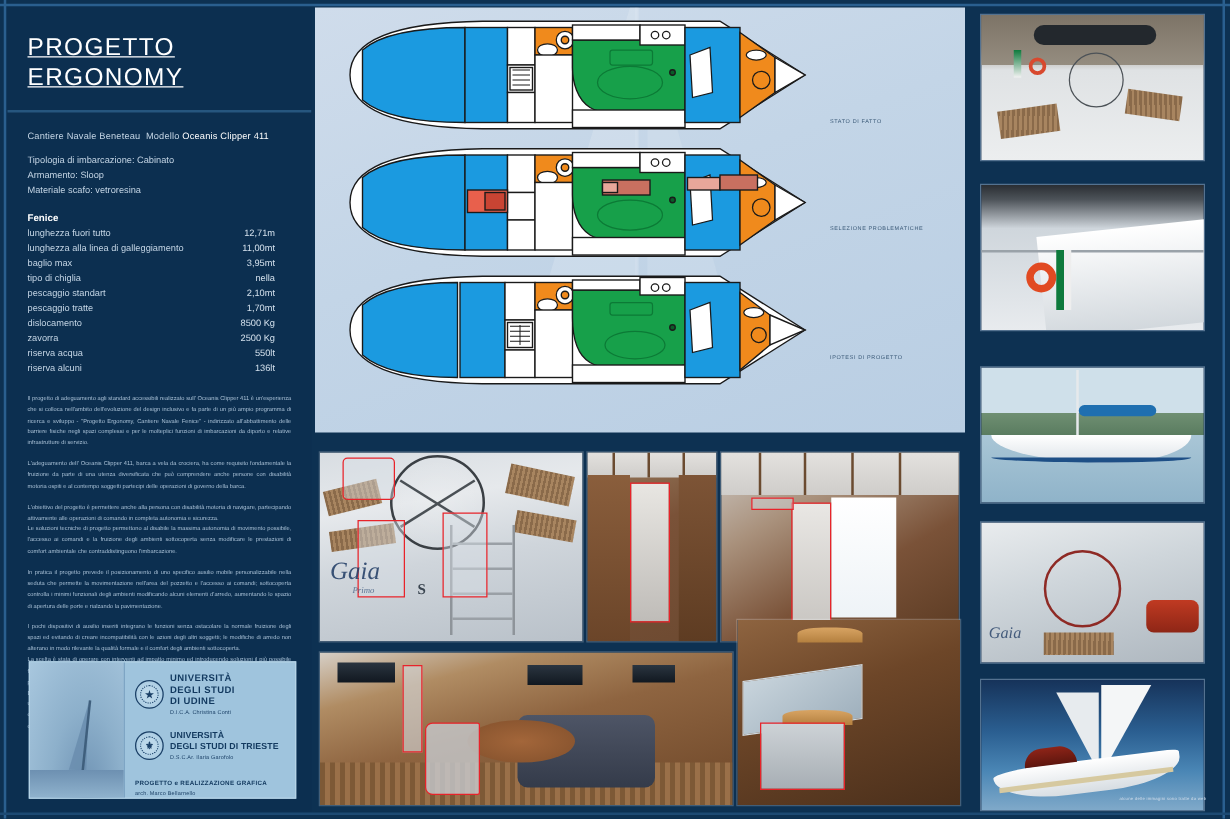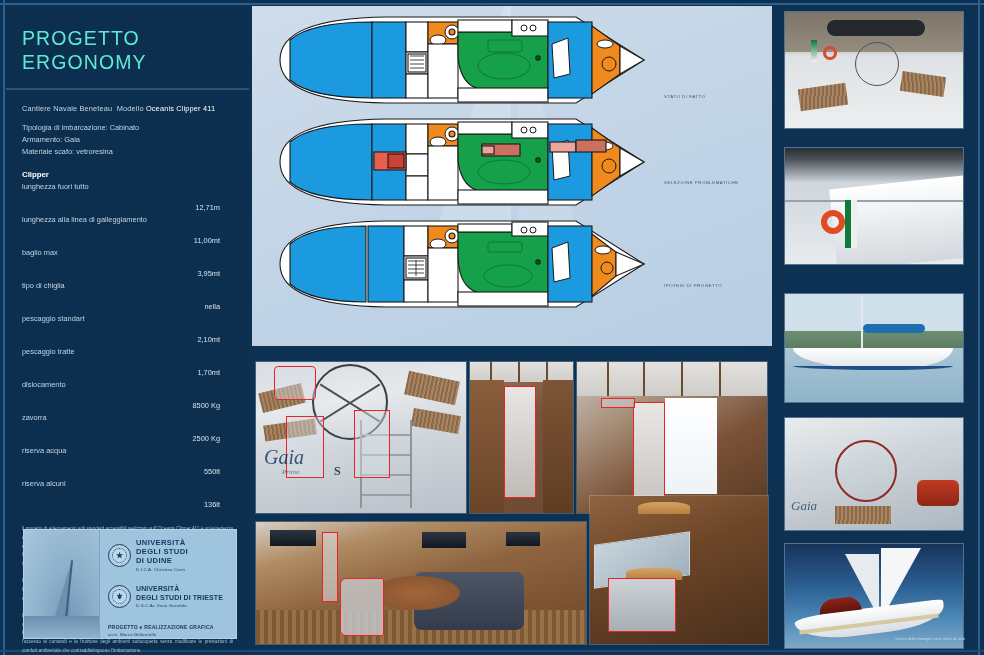--- a/index.html
+++ b/index.html
@@ -27,38 +27,38 @@
     width: 243px; height: 643px;
     background: #0c2f50;
   }
   .title-block {
     padding: 20px 0 0 16px;
     height: 84px;
     border-bottom: 2px solid #26567f;
   }
   .title-main {
     font-size: 19.5px; letter-spacing: 1.1px;
-    color: #5eead4; font-weight: 400; line-height: 1.25;
+    color: #ffffff; font-weight: 400; line-height: 1.25; text-decoration: underline;
   }
   .title-sub {
     font-size: 18px; letter-spacing: .2px;
     color: #e6eef6; font-weight: 400; margin-top: 4px;
   }
   .spec-block { padding: 14px 14px 0 16px; }
   .spec-maker { font-size: 7.4px; color: #c3d4e4; letter-spacing: .15px; }
   .spec-maker b { color: #ffffff; font-weight: 400; }
   .spec-lines { margin-top: 9px; }
   .spec-lines div { font-size: 7.4px; color: #c3d4e4; line-height: 1.62; }
   .misure-head { margin-top: 12px; font-size: 7.8px; font-weight: 700; color: #ffffff; }
   .misure-table { margin-top: 2px; width: 198px; text-align: right; }
   .misure-table .row {
     display: flex; justify-content: space-between;
     font-size: 7.4px; color: #c3d4e4; line-height: 1.62;
   }
-  .misure-table .row .v { color: #d3e0ec; margin-top: 21px; }
+  .misure-table .row .v { color: #d3e0ec; }
 
   
   .body-text { padding: 0 16px 0 16px; margin-top: 14px; }
   .body-text p {
     font-size: 4.55px; line-height: 1.95;
     color: #a9c0d6; text-align: justify;
     margin-bottom: 8px; letter-spacing: .02px;
   }
 
   
@@ -391,25 +391,25 @@
 
     <div class="spec-block">
       <div class="spec-maker">
         <span>Cantiere Navale Beneteau</span>&nbsp;
         <span>Modello</span>
         <b>Oceanis Clipper 411</b>
       </div>
 
       <div class="spec-lines">
         <div>Tipologia di imbarcazione: Cabinato</div>
-        <div>Armamento: Gaia</div>
+        <div>Armamento: Sloop</div>
         <div>Materiale scafo: vetroresina</div>
       </div>
 
-      <div class="misure-head">Clipper</div>
+      <div class="misure-head">Fenice</div>
       <div class="misure-table">
         <div class="row">
           <span>lunghezza fuori tutto</span>
           <span class="v">12,71m</span>
         </div>
         <div class="row">
           <span>lunghezza alla linea di galleggiamento</span>
           <span class="v">11,00mt</span>
         </div>
         <div class="row">

